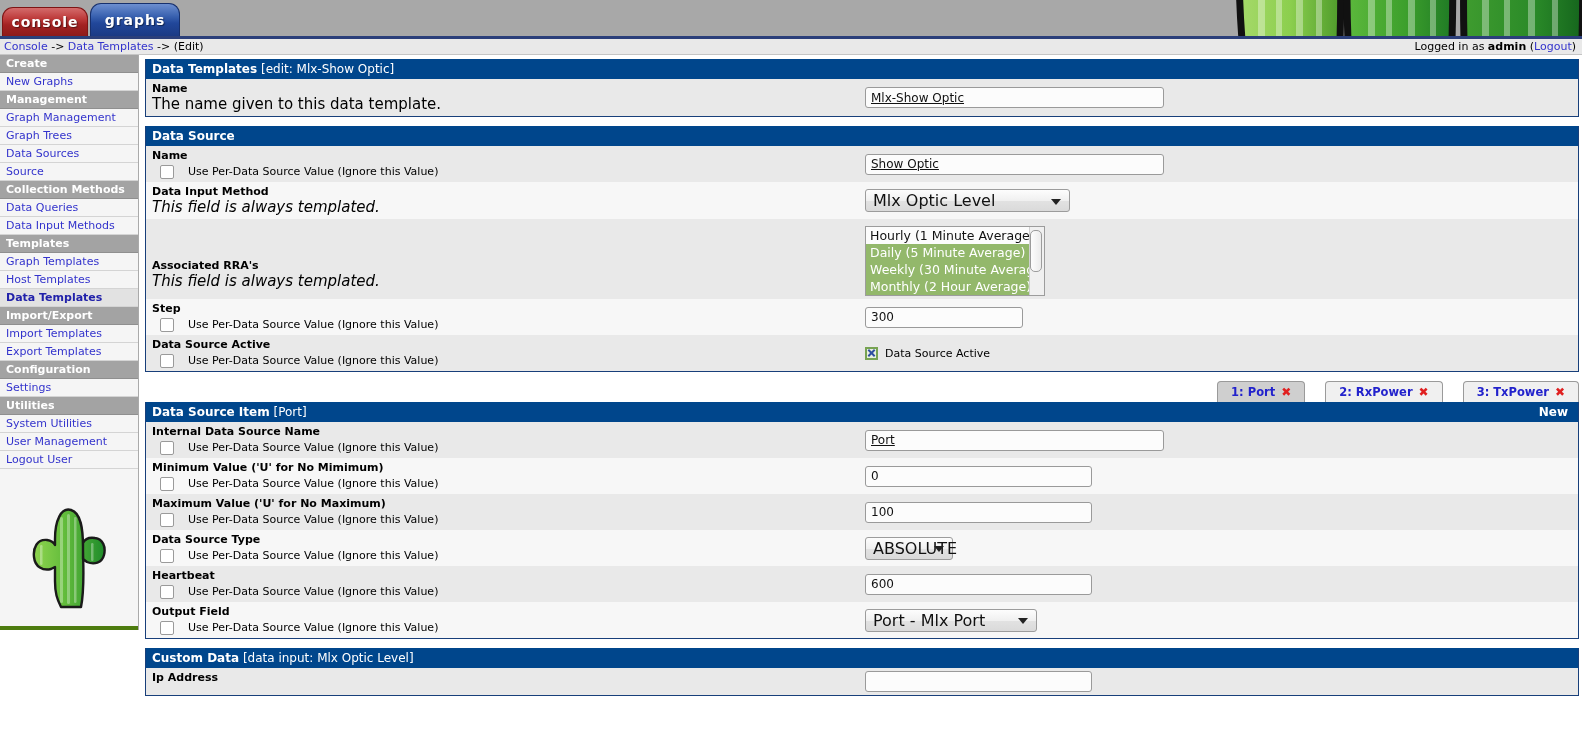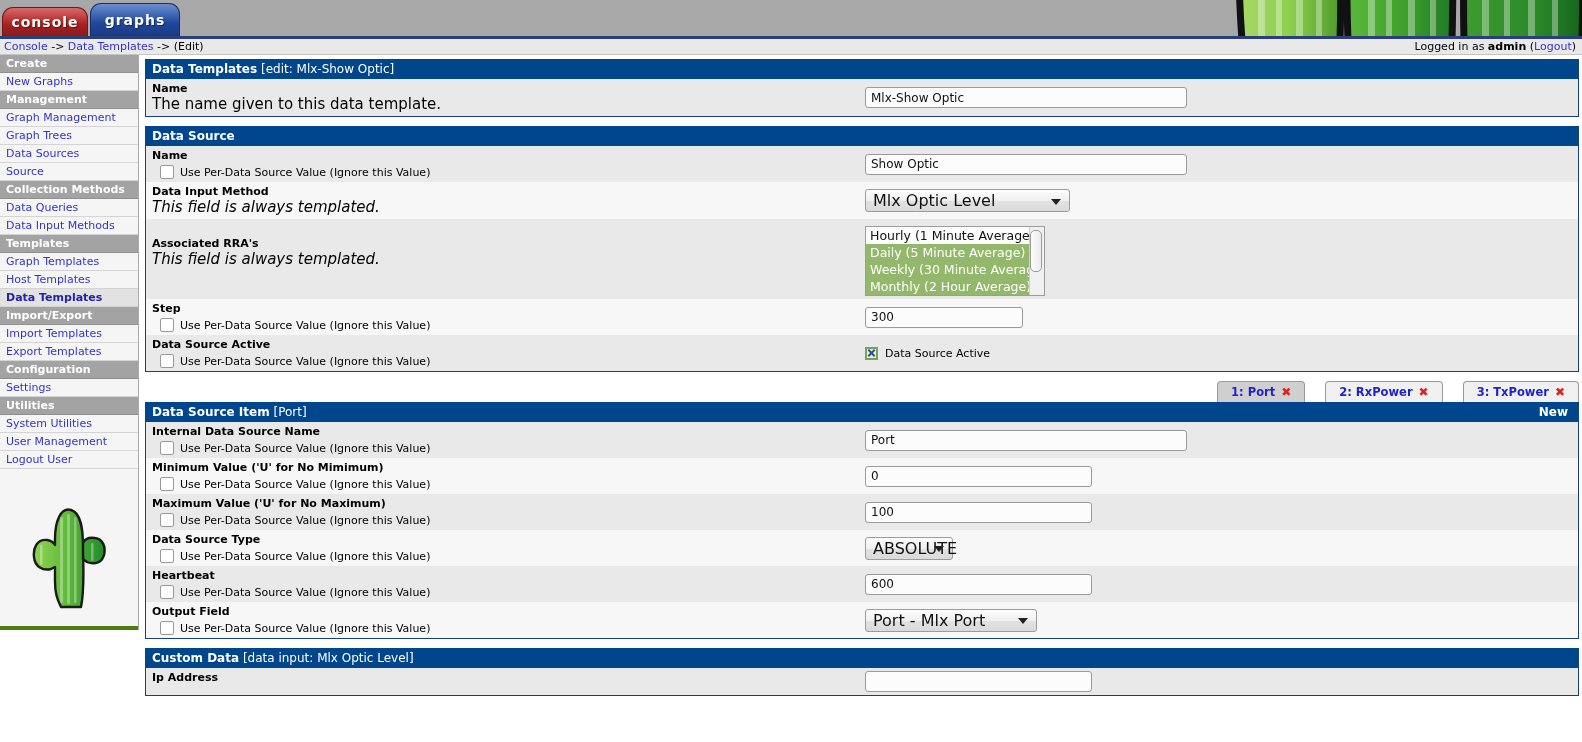--- a/index.html
+++ b/index.html
@@ -180,22 +180,22 @@
     padding: 3px 0 3px 9px;
     box-sizing: border-box;
     display: flex;
     align-items: center;
   }
   .flabel { font-weight: bold; font-size: 11px; color: #000; display: block; }
   .fdesc { font-size: 15px; color: #000; display: block; }
   .fdesc.italic { font-style: italic; }
   .fcheckline {
     display: flex;
-    align-items: center;
-    gap: 6px;
+    align-items: flex-start;
+    gap: 14px;
     padding-top: 3px;
     padding-left: 8px;
   }
   .fcheckline label { font-size: 11px; cursor: pointer; }
 
   
   input.cbx {
     -webkit-appearance: none;
     appearance: none;
     width: 14px;
@@ -215,21 +215,21 @@
     font-size: 12px;
     color: #111;
     height: 21px;
     padding: 1px 5px;
     border: 1px solid #9a9a9a;
     border-radius: 3px;
     background: #fcfcfc;
     box-sizing: border-box;
     outline: none;
   }
-  input.w295 { width: 322px; }
+  input.w295 { width: 299px; text-decoration: underline; }
   input.w158 { width: 158px; }
   input.w227 { width: 227px; }
 
   
   .ddl {
     position: relative;
     display: inline-flex;
     align-items: center;
     height: 23px;
     padding: 0 26px 0 7px;
@@ -511,21 +511,21 @@
           </div>
           <div class="fright">
             <div class="ddl wide">
               <span>Mlx Optic Level</span>
               <span class="caret"></span>
             </div>
           </div>
         </div>
 
         <div class="frow alt">
-          <div class="fleft" style="padding-top:18px;">
+          <div class="fleft" style="padding-top:40px;">
             <span class="flabel">Associated RRA's</span>
             <span class="fdesc italic">This field is always templated.</span>
           </div>
           <div class="fright" style="align-items:flex-start;padding-top:7px;">
             <div class="listbox">
               <div class="opt">Hourly (1 Minute Average)</div>
               <div class="opt sel">Daily (5 Minute Average)</div>
               <div class="opt sel">Weekly (30 Minute Average)</div>
               <div class="opt sel">Monthly (2 Hour Average)</div>
               <div class="lb-track">

